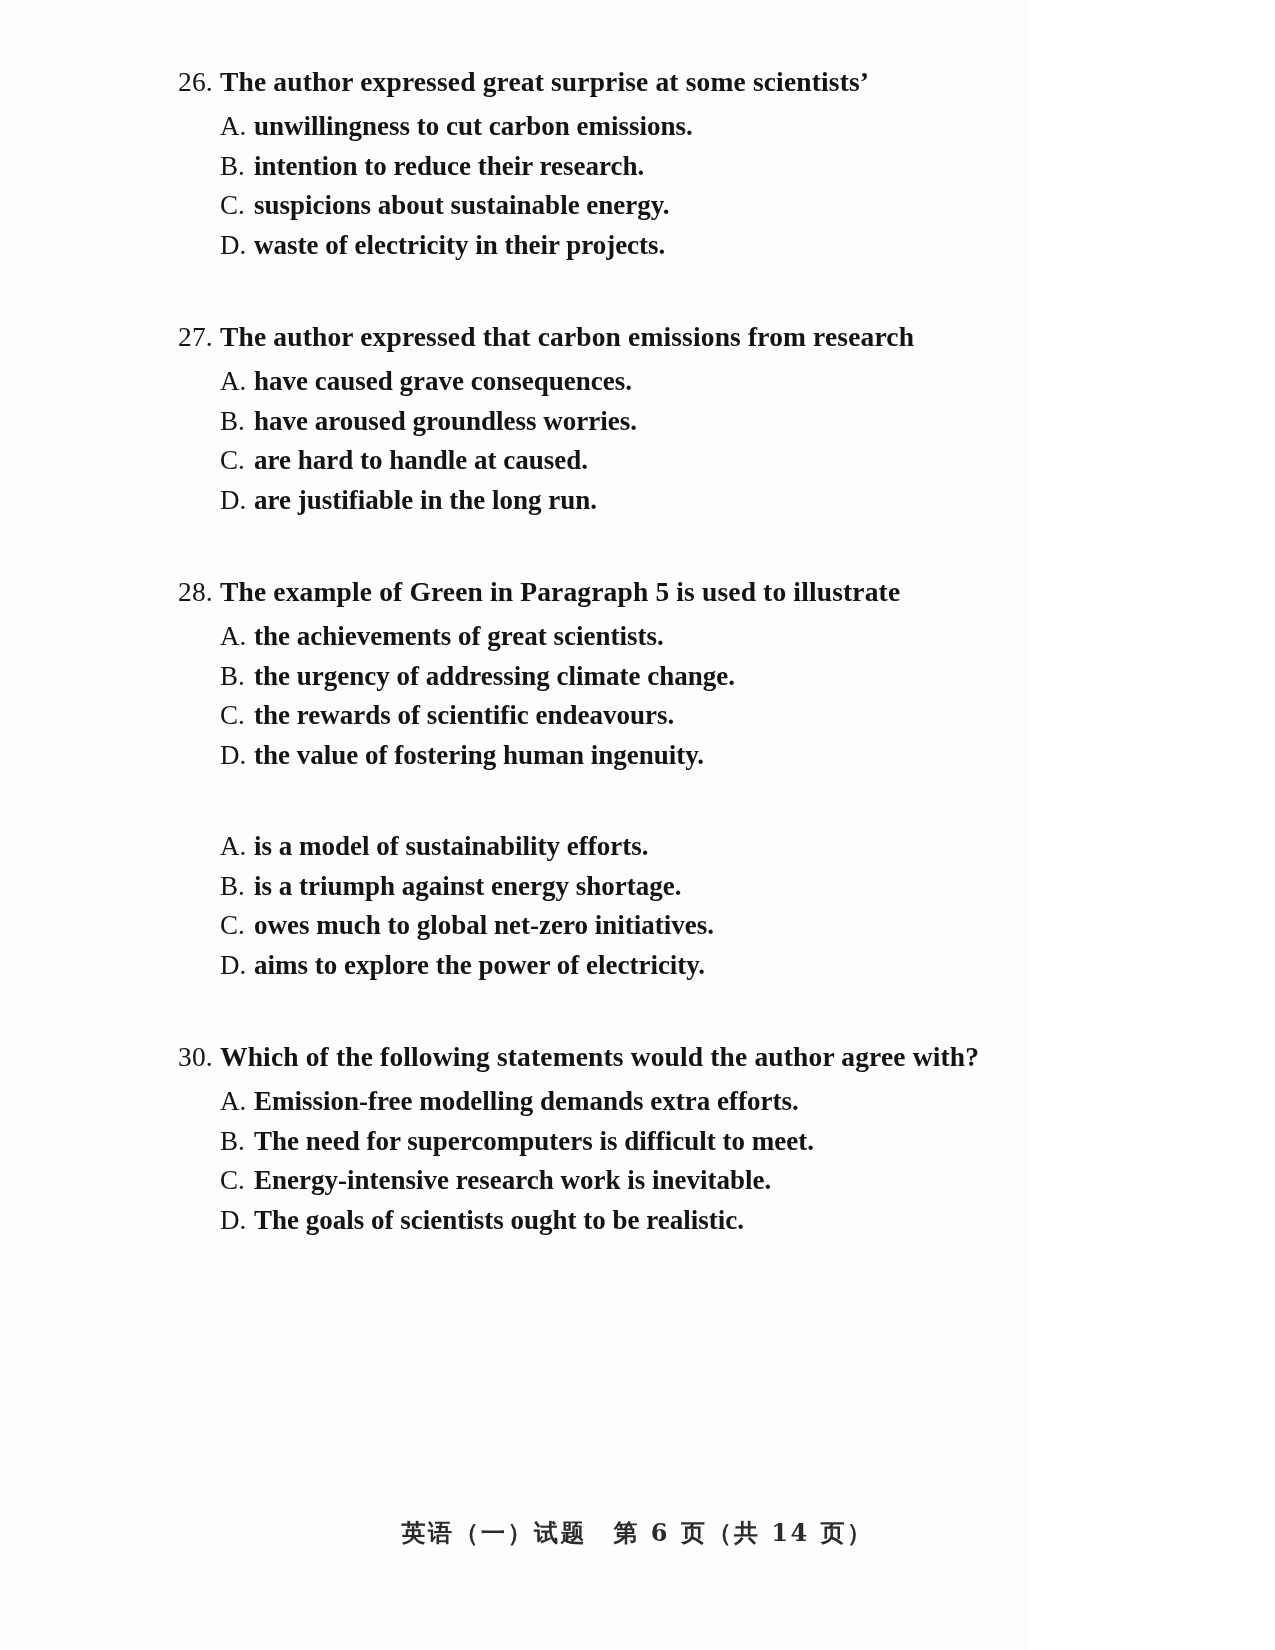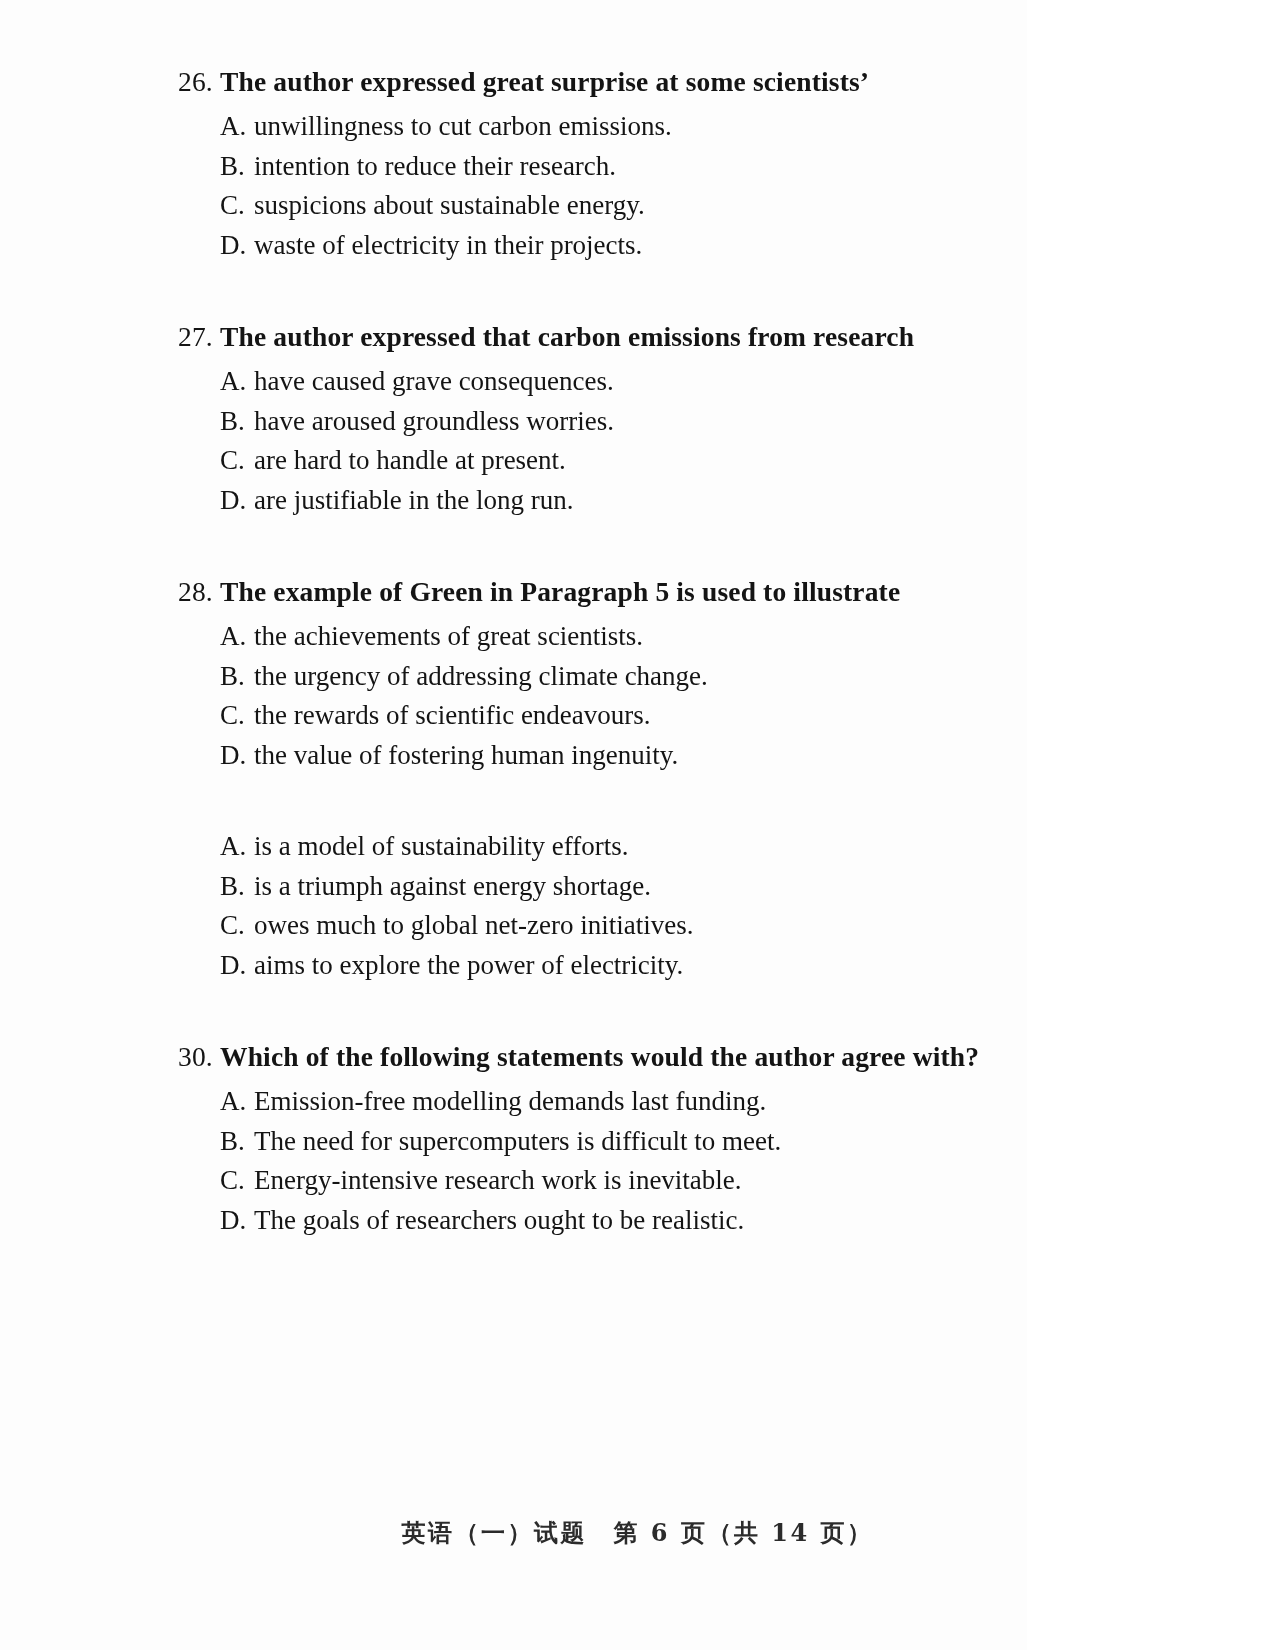--- a/index.html
+++ b/index.html
@@ -62,20 +62,21 @@
     color: #141414;
     padding-left: 42px;
   }
   .opt-letter {
     flex: 0 0 auto;
     min-width: 34px;
     white-space: pre;
   }
   .opt-text {
     flex: 1 1 auto;
+    font-weight: bold;
   }
   .footer {
     position: absolute;
     left: 0;
     top: 1516px;
     width: 1275px;
     text-align: center;
     font-size: 24px;
     line-height: 34px;
     color: #2b2b2b;
@@ -129,21 +130,21 @@
         <li class="option">
           <span class="opt-letter">A.</span>
           <span class="opt-text">have caused grave consequences.</span>
         </li>
         <li class="option">
           <span class="opt-letter">B.</span>
           <span class="opt-text">have aroused groundless worries.</span>
         </li>
         <li class="option">
           <span class="opt-letter">C.</span>
-          <span class="opt-text">are hard to handle at present.</span>
+          <span class="opt-text">are hard to handle at caused.</span>
         </li>
         <li class="option">
           <span class="opt-letter">D.</span>
           <span class="opt-text">are justifiable in the long run.</span>
         </li>
       </ul>
     </div>
 
     <div class="question-block">
       <div class="q-stem">
@@ -192,33 +193,33 @@
     </div>
 
     <div class="question-block">
       <div class="q-stem">
         <span class="q-number">30.</span>
         <span class="q-text">Which of the following statements would the author agree with?</span>
       </div>
       <ul class="options">
         <li class="option">
           <span class="opt-letter">A.</span>
-          <span class="opt-text">Emission-free modelling demands last funding.</span>
+          <span class="opt-text">Emission-free modelling demands extra efforts.</span>
         </li>
         <li class="option">
           <span class="opt-letter">B.</span>
           <span class="opt-text">The need for supercomputers is difficult to meet.</span>
         </li>
         <li class="option">
           <span class="opt-letter">C.</span>
           <span class="opt-text">Energy-intensive research work is inevitable.</span>
         </li>
         <li class="option">
           <span class="opt-letter">D.</span>
-          <span class="opt-text">The goals of researchers ought to be realistic.</span>
+          <span class="opt-text">The goals of scientists ought to be realistic.</span>
         </li>
       </ul>
     </div>
 
   </div>
 
   <div class="footer">
     <span class="footer-inner">英语（一）试题　第 6 页（共 14 页）</span>
   </div>
 

